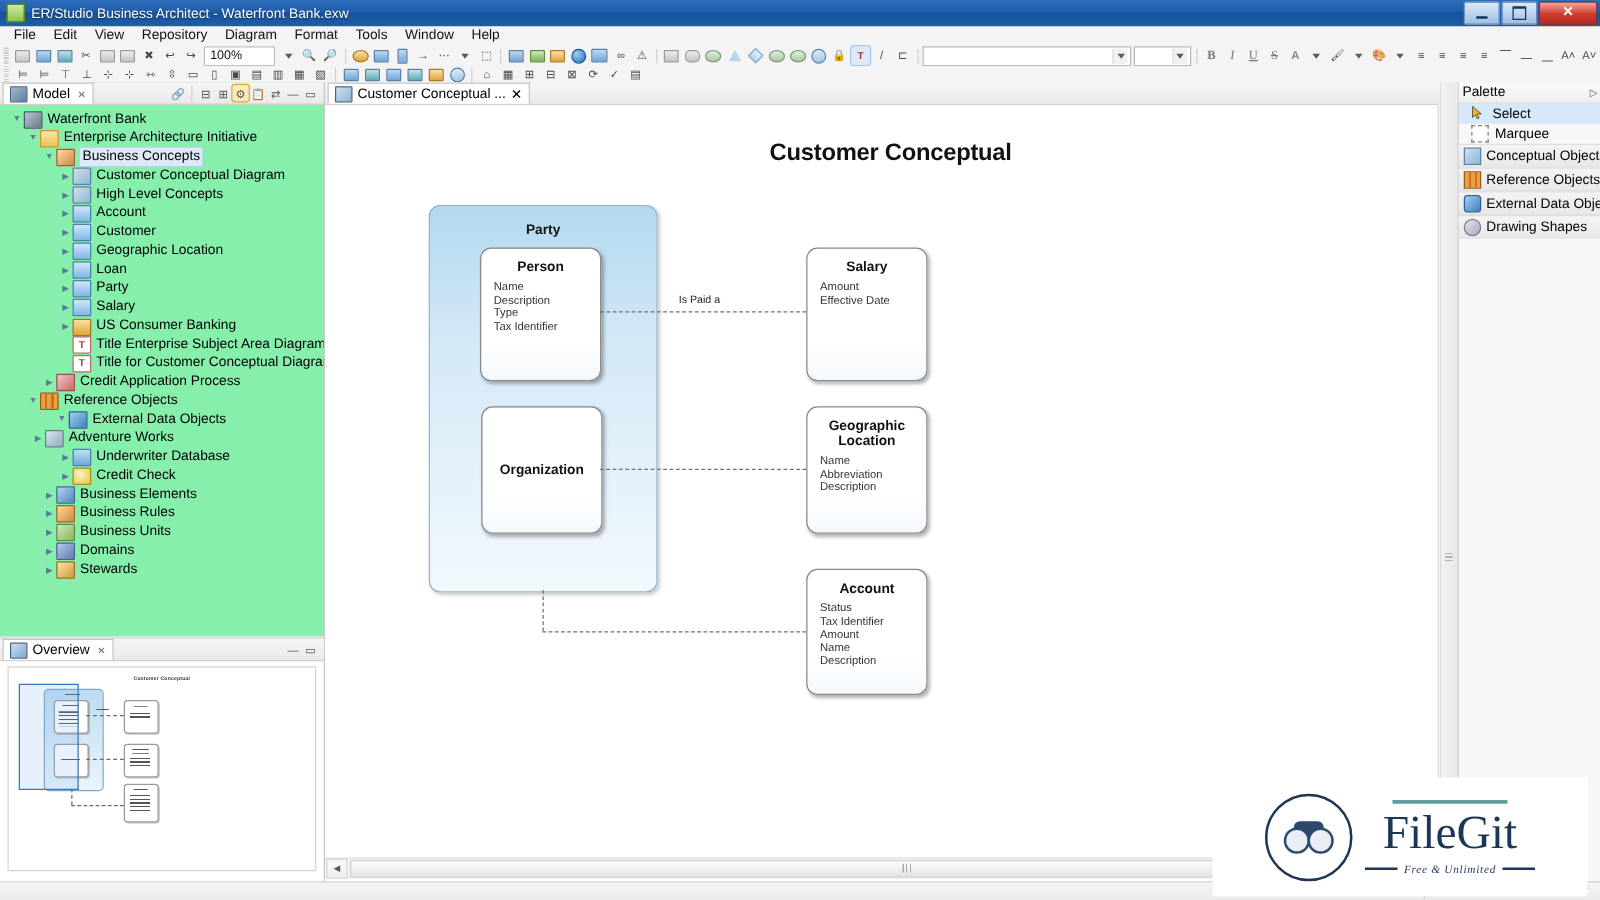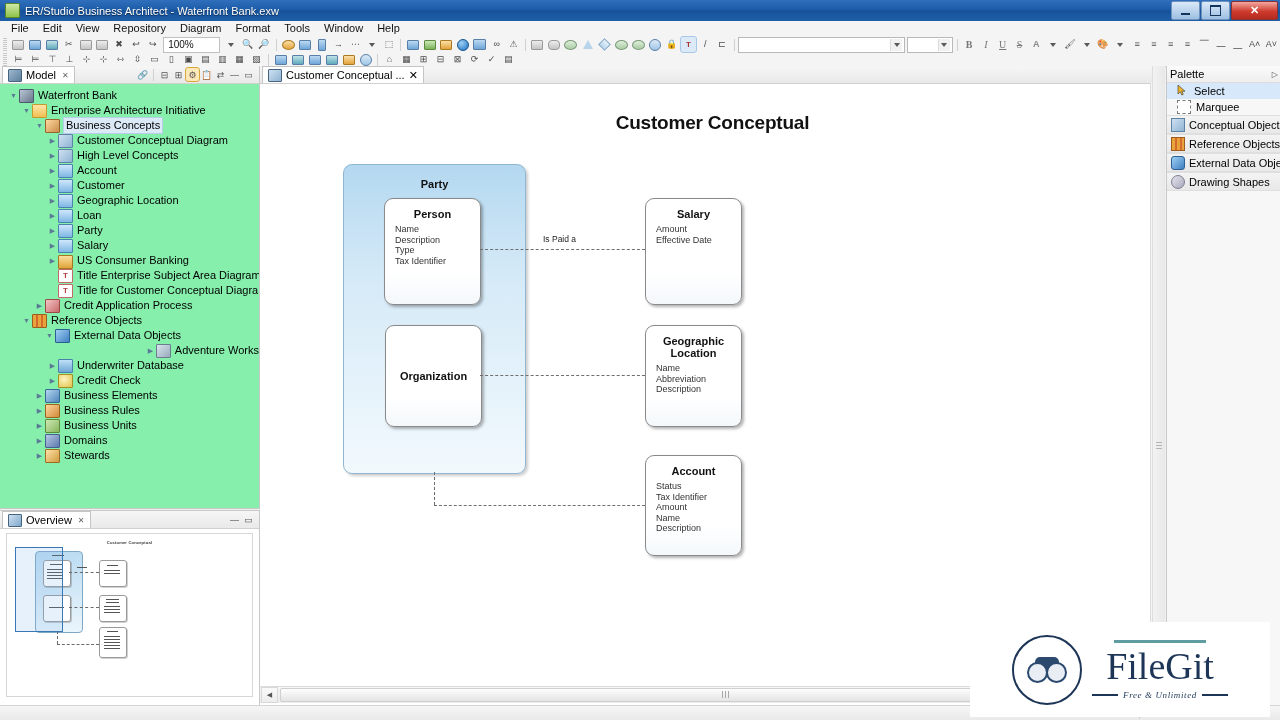--- a/index.html
+++ b/index.html
@@ -576,21 +576,21 @@
         <div class="tnode" style="padding-left: 21px;">
           <span class="arrow">▼</span>
           <span class="ico ic-ref"></span>
           <span class="lbl">Reference Objects</span>
         </div>
         <div class="tnode" style="padding-left: 44px;">
           <span class="arrow">▼</span>
           <span class="ico ic-ext"></span>
           <span class="lbl">External Data Objects</span>
         </div>
-        <div class="tnode" style="padding-left: 47px; justify-content: flex-end;">
+        <div class="tnode" style="padding-left: 25px;">
           <span class="arrow">▶</span>
           <span class="ico ic-adv"></span>
           <span class="lbl">Adventure Works</span>
         </div>
         <div class="tnode" style="padding-left: 47px;">
           <span class="arrow">▶</span>
           <span class="ico ic-db"></span>
           <span class="lbl">Underwriter Database</span>
         </div>
         <div class="tnode" style="padding-left: 47px;">

